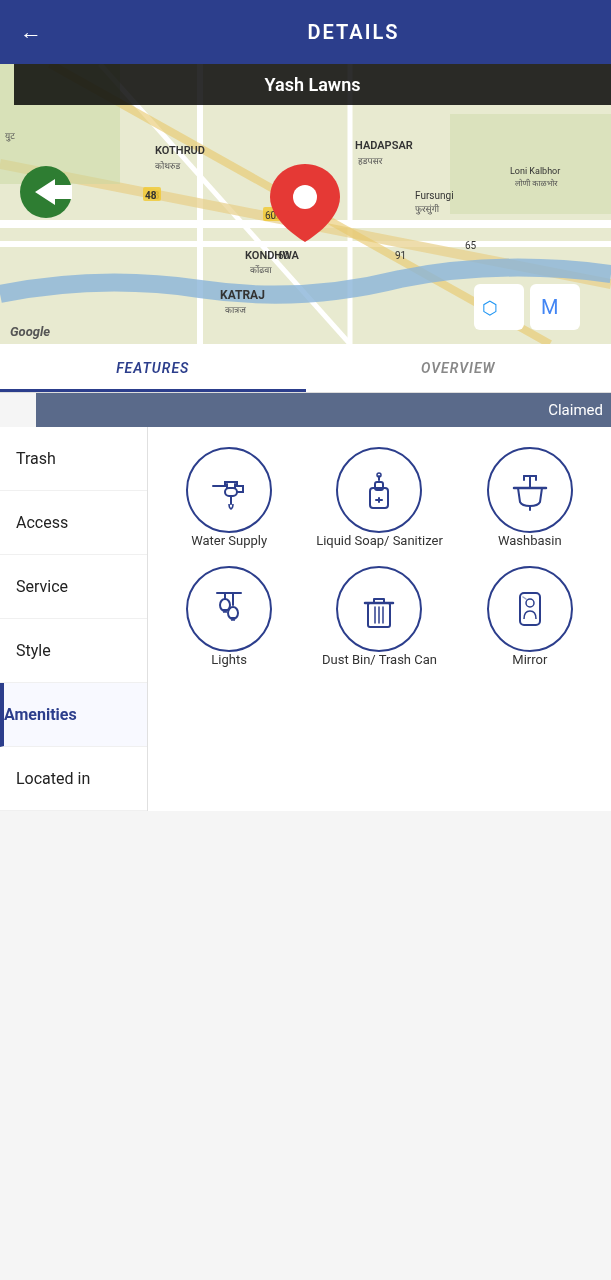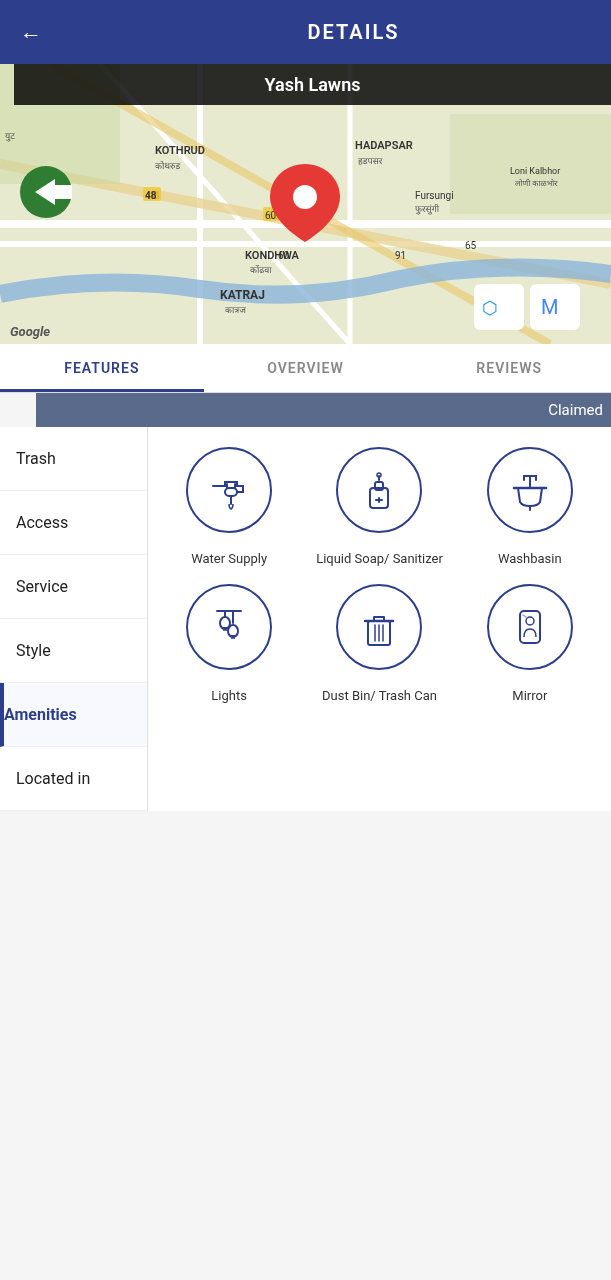--- a/index.html
+++ b/index.html
@@ -66,20 +66,21 @@
     .tab {
       flex: 1;
       text-align: center;
       padding: 16px 0;
       font-size: 14px;
       font-weight: 600;
       color: #888;
       letter-spacing: 1px;
       cursor: pointer;
       position: relative;
+      font-style: italic;
     }
     .tab.active {
       color: #2c3e8c;
     }
     .tab.active::after {
       content: '';
       position: absolute;
       bottom: 0; left: 0; right: 0;
       height: 3px;
       background: #2c3e8c;
@@ -130,21 +131,21 @@
       padding: 20px 10px;
       display: grid;
       grid-template-columns: repeat(3, 1fr);
       gap: 16px 8px;
       align-content: start;
     }
     .amenity-item {
       display: flex;
       flex-direction: column;
       align-items: center;
-      gap: 18px;
+      gap: 0;
     }
     .amenity-circle {
       width: 86px;
       height: 86px;
       border-radius: 50%;
       border: 2px solid #2c3e8c;
       display: flex;
       align-items: center;
       justify-content: center;
     }
@@ -227,21 +228,20 @@
     <text x="482" y="250" font-size="18" fill="#2196F3">⬡</text>
 
     <text x="10" y="272" font-size="13" fill="#555" font-style="italic" font-weight="bold">Google</text>
   </svg>
   <div class="map-label-bar">Yash Lawns</div>
 </div>
 
 <div class="tabs">
   <div class="tab active">FEATURES</div>
   <div class="tab">OVERVIEW</div>
-  <div class="tab">REVIEWS</div>
 </div>
 
 <div class="claimed-bar">Claimed</div>
 
 <div class="content">
 
   <div class="sidebar">
     <div class="sidebar-item">Trash</div>
     <div class="sidebar-item">Access</div>
     <div class="sidebar-item">Service</div>

